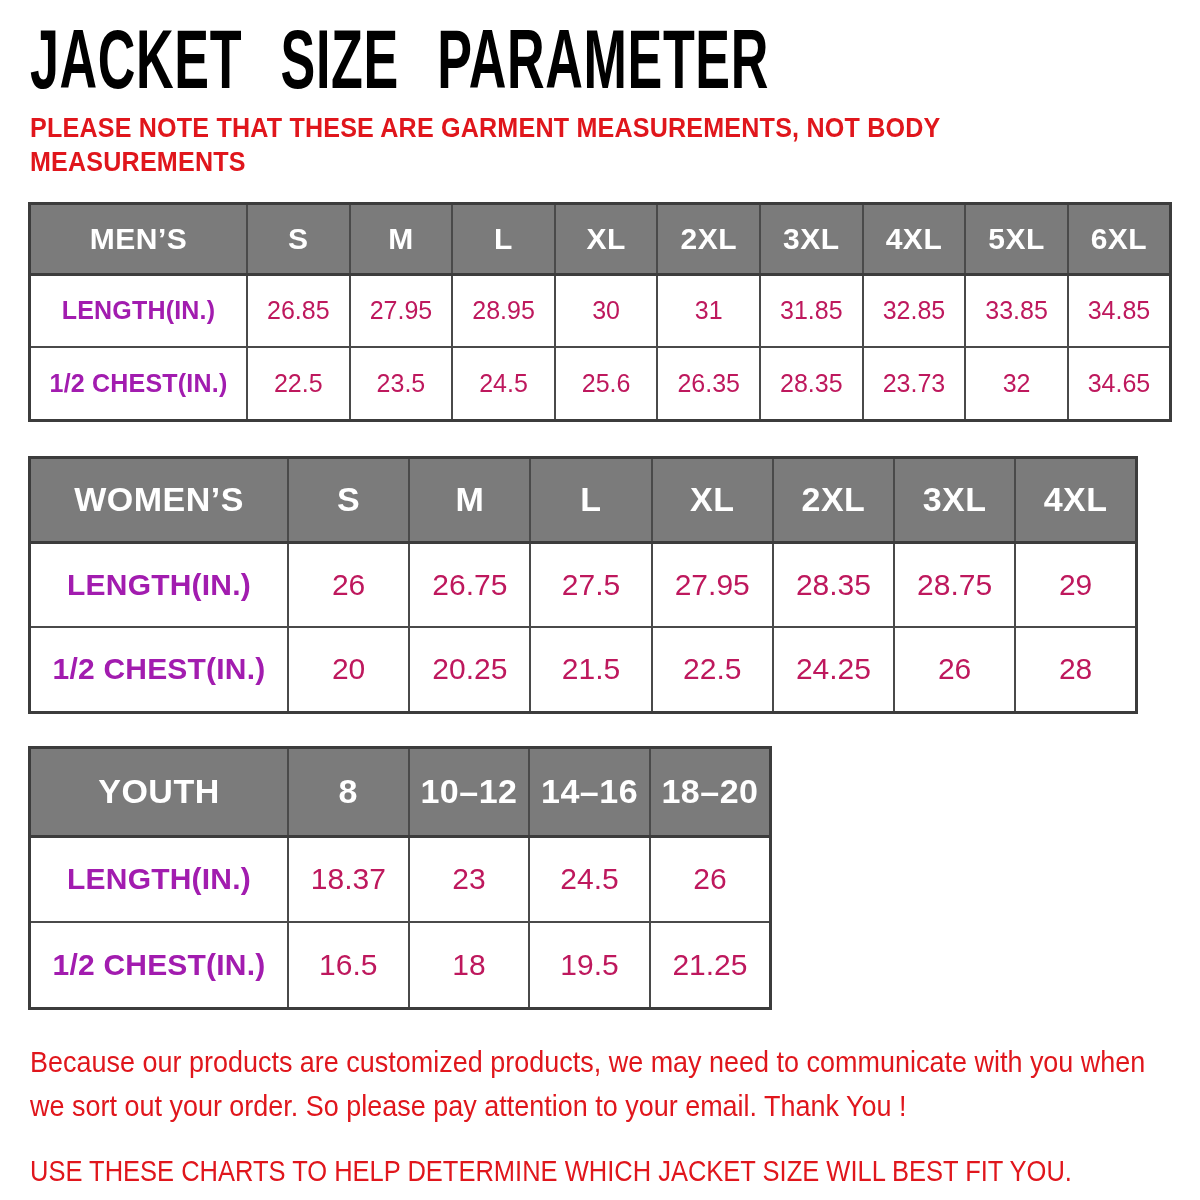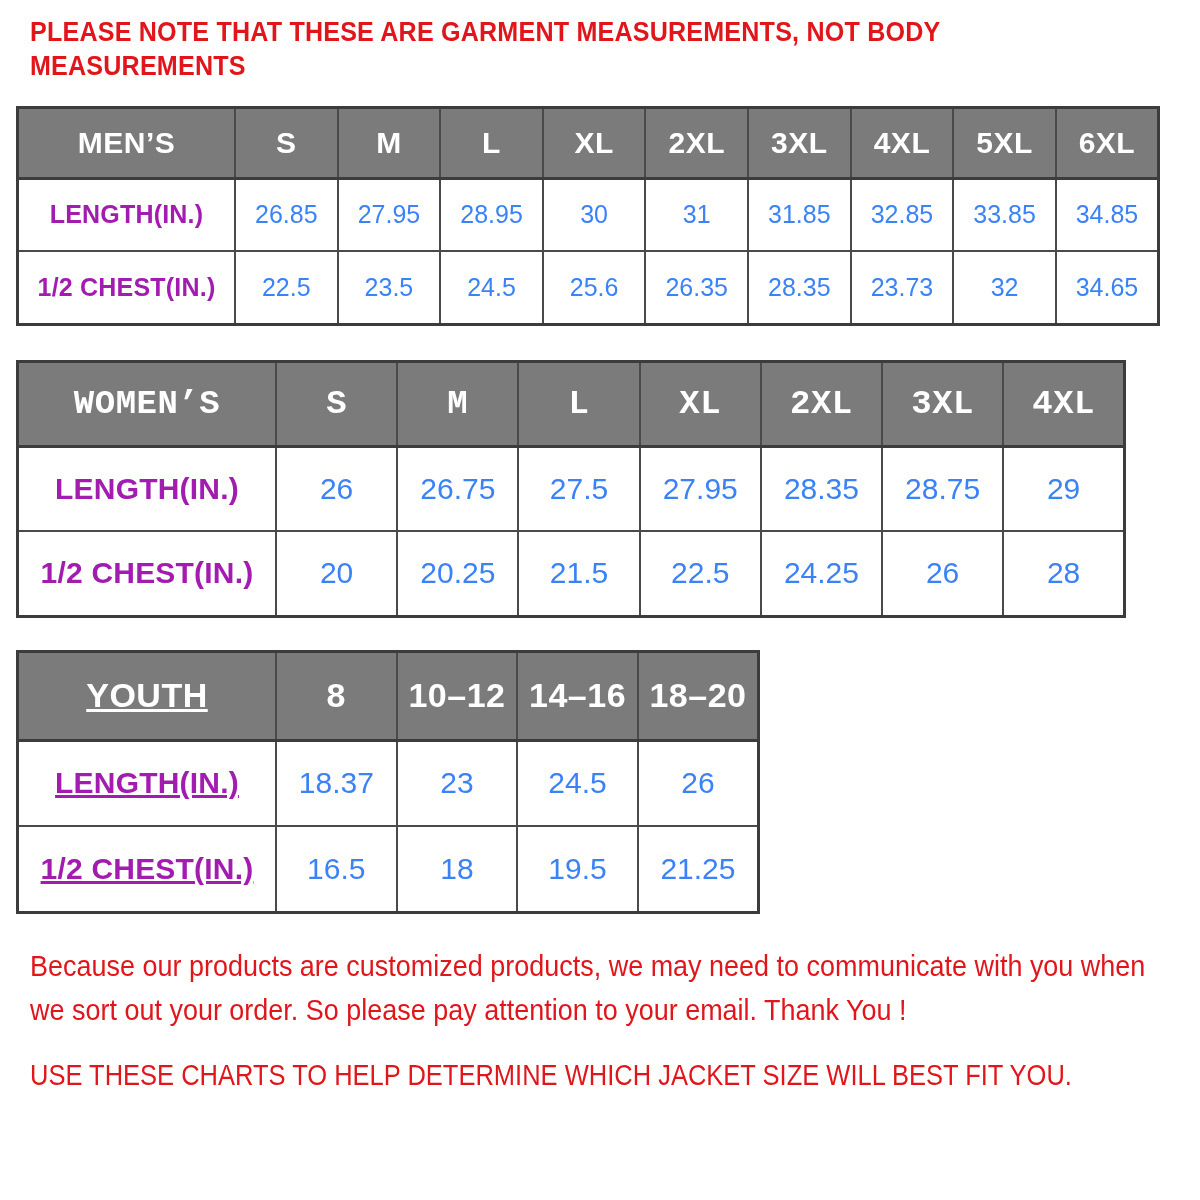--- a/index.html
+++ b/index.html
@@ -51,21 +51,21 @@
     line-height: 1.25;
     letter-spacing: 0.2px;
     transform: scaleX(0.93);
     transform-origin: left top;
   }
 
   
   .size-table {
     border-collapse: collapse;
     table-layout: fixed;
-    margin-left: 16px;
+    margin-left: 28px;
     border: 3px solid #3c3c3c;
   }
   .size-table th, .size-table td {
     border: 2px solid #4a4a4a;
     text-align: center;
     vertical-align: middle;
     padding: 0;
     overflow: hidden;
   }
   .size-table thead th {
@@ -75,42 +75,42 @@
     border-bottom: 3px solid #3c3c3c;
     letter-spacing: 0.5px;
   }
   .size-table td.label {
     font-weight: 700;
     color: #a21caf;
     letter-spacing: 0.2px;
   }
   .size-table td.value {
     font-weight: 400;
-    color: #3b82f6;
+    color: #be185d;
   }
 
   
   #mens { width: 1144px; margin-top: 22px; }
   #mens .label-col { width: 215px; }
   #mens thead tr { height: 71px; }
   #mens tbody tr { height: 73px; }
   #mens thead th { font-size: 30px; }
   #mens td { font-size: 25px; }
 
   
   #womens { width: 1110px; margin-top: 34px; }
   #womens .label-col { width: 256px; }
-  #womens thead tr { height: 85px; font-family: Liberation Mono, monospace; }
+  #womens thead tr { height: 85px; }
   #womens tbody tr { height: 85px; }
   #womens thead th { font-size: 34px; }
   #womens td { font-size: 30px; }
 
   
   #youth { width: 744px; margin-top: 32px; }
-  #youth .label-col { width: 256px; text-decoration: underline; }
+  #youth .label-col { width: 256px; }
   #youth thead tr { height: 89px; }
   #youth tbody tr { height: 86px; }
   #youth thead th { font-size: 34px; }
   #youth td { font-size: 30px; }
 
   
   .footer-para {
     margin: 30px 0 0 30px;
     width: 1215px;
     color: #e0161c;
@@ -128,20 +128,23 @@
     white-space: nowrap;
     transform: scaleX(0.85);
     transform-origin: left top;
   }
 </style>
 </head>
 <body>
 
 <div class="page">
 
+  <div class="title-wrap">
+    <span class="title-text">JACKET SIZE PARAMETER</span>
+  </div>
 
   <p class="note">PLEASE NOTE THAT THESE ARE GARMENT MEASUREMENTS, NOT BODY MEASUREMENTS</p>
 
   <table id="mens" class="size-table">
       <thead>
         <tr>
           <th class="label-col">MEN’S</th>
           <th class="">S</th>
           <th class="">M</th>
           <th class="">L</th>

